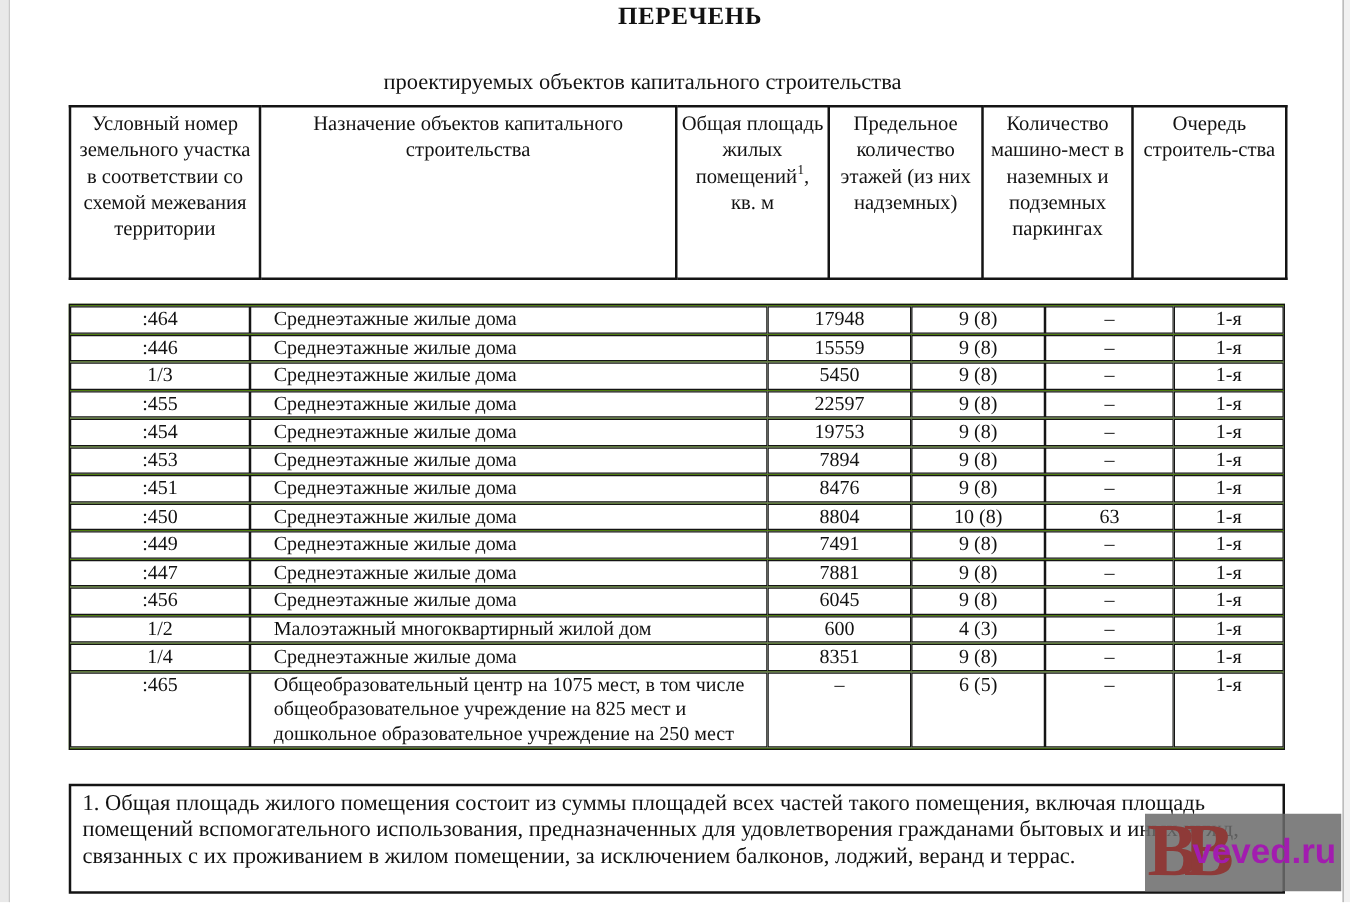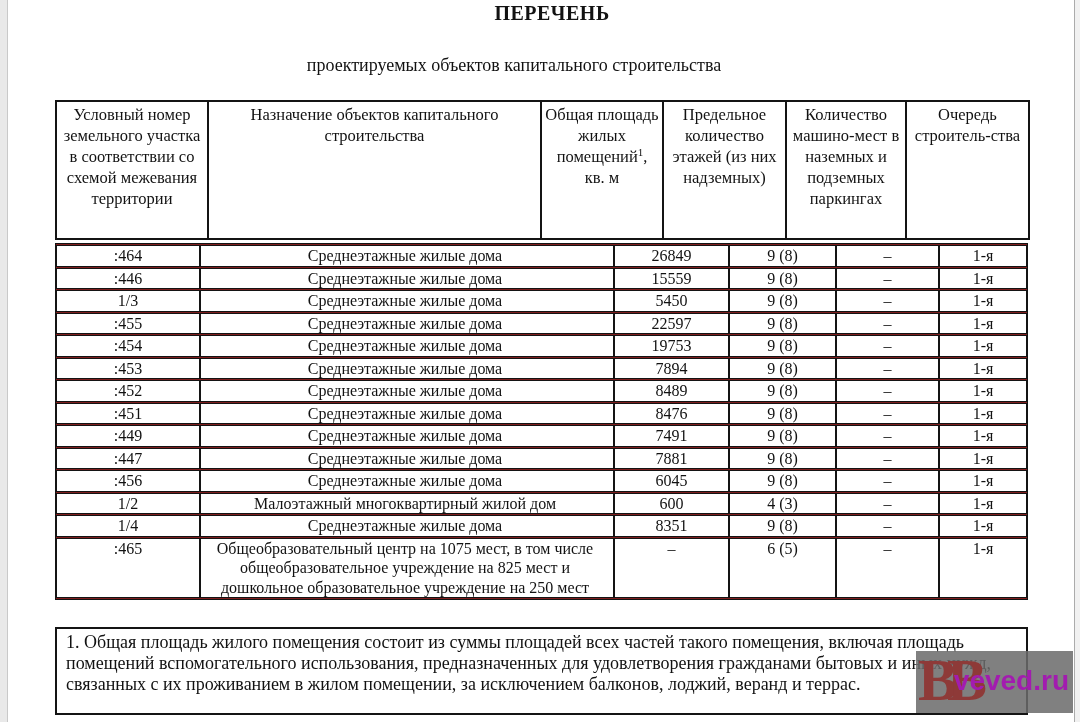--- a/index.html
+++ b/index.html
@@ -12,35 +12,35 @@
     background:#e9e9e9; border-right:1px solid #c9c9c9; }
   .right-strip { position:absolute; right:0; top:0; width:6px; height:722px;
     background:#f1f1f1; border-left:1px solid #ababab; }
 
   .doc-title { position:absolute; top:2px; left:0; width:1080px; text-align:center;
     font-size:20px; font-weight:bold; letter-spacing:0.5px;margin-left:12px; }
   .doc-subtitle { position:absolute; top:55px; left:0; width:1028px; text-align:center;
     font-size:18px; }
 
   
-  table.hdr { position:absolute; left:55px; top:100px; width:973px; height:140px;
+  table.hdr { position:absolute; left:55px; top:84px; width:973px; height:140px;
     border-collapse:collapse; table-layout:fixed;border-radius:31px; }
   table.hdr th { border:2px solid #141414; vertical-align:top; text-align:center;
     font-weight:normal; font-size:16.5px; line-height:21px; padding:2px 3px 0 3px; }
   table.hdr th sup { font-size:11px; line-height:0; }
 
   
   .body-wrap { position:absolute; left:55px; top:243px; width:973px;
-    border:1px solid #141414; background:#7f1d1d; }
+    border:1px solid #141414; background:#4d7c0f; }
   table.body { width:971px; border-collapse:separate; border-spacing:0 1px;
     table-layout:fixed; }
   table.body td { border:1px solid #141414; font-size:16px; line-height:19.5px;
     padding:0 5px; text-align:center; vertical-align:top; background:#ffffff;
     overflow:hidden; }
-  table.body td.cell-purpose { text-align:center; padding-left:1px; }
+  table.body td.cell-purpose { text-align:left; padding-left:18px; }
 
   
   .footnote { position:absolute; left:55px; top:627px; width:973px; min-height:88px;
     border:2px solid #141414; padding:3px 9px 0 9px; font-size:18px;
     line-height:21px; text-align:left; background:transparent; }
 
   
   .watermark { position:absolute; left:916px; top:651px; width:157px; height:62px;
     background:rgba(107,107,107,0.86); overflow:visible; }
   .wm-logo { position:absolute; left:2px; top:-3px; font-family:Liberation Serif, serif;
@@ -88,21 +88,21 @@
           <col style="width:414px">
           <col style="width:115px">
         <col style="width:107px">
           <col style="width:103px">
           <col style="width:88px">
       </colgroup>
       <tbody>
           <tr>
       <td class="cell-plot">:464</td>
       <td class="cell-purpose">Среднеэтажные жилые дома</td>
-      <td class="cell-area">26849</td>
+      <td class="cell-area">17948</td>
       <td class="cell-floors">9 (8)</td>
       <td class="cell-parking">–</td>
       <td class="cell-queue">1-я</td>
     </tr>
           <tr>
       <td class="cell-plot">:446</td>
       <td class="cell-purpose">Среднеэтажные жилые дома</td>
       <td class="cell-area">15559</td>
       <td class="cell-floors">9 (8)</td>
       <td class="cell-parking">–</td>
@@ -134,33 +134,33 @@
     </tr>
           <tr>
       <td class="cell-plot">:453</td>
       <td class="cell-purpose">Среднеэтажные жилые дома</td>
       <td class="cell-area">7894</td>
       <td class="cell-floors">9 (8)</td>
       <td class="cell-parking">–</td>
       <td class="cell-queue">1-я</td>
     </tr>
           <tr>
-      <td class="cell-plot">:452</td>
-      <td class="cell-purpose">Среднеэтажные жилые дома</td>
-      <td class="cell-area">8489</td>
-      <td class="cell-floors">9 (8)</td>
-      <td class="cell-parking">–</td>
-      <td class="cell-queue">1-я</td>
-    </tr>
-          <tr>
       <td class="cell-plot">:451</td>
       <td class="cell-purpose">Среднеэтажные жилые дома</td>
       <td class="cell-area">8476</td>
       <td class="cell-floors">9 (8)</td>
       <td class="cell-parking">–</td>
+      <td class="cell-queue">1-я</td>
+    </tr>
+          <tr>
+      <td class="cell-plot">:450</td>
+      <td class="cell-purpose">Среднеэтажные жилые дома</td>
+      <td class="cell-area">8804</td>
+      <td class="cell-floors">10 (8)</td>
+      <td class="cell-parking">63</td>
       <td class="cell-queue">1-я</td>
     </tr>
           <tr>
       <td class="cell-plot">:449</td>
       <td class="cell-purpose">Среднеэтажные жилые дома</td>
       <td class="cell-area">7491</td>
       <td class="cell-floors">9 (8)</td>
       <td class="cell-parking">–</td>
       <td class="cell-queue">1-я</td>
     </tr>

